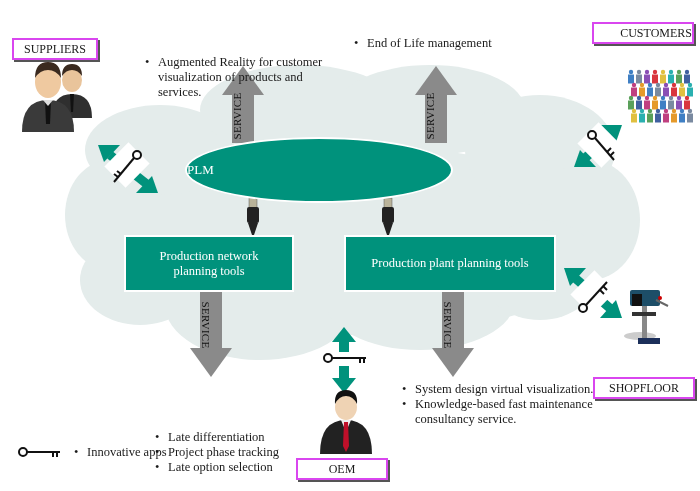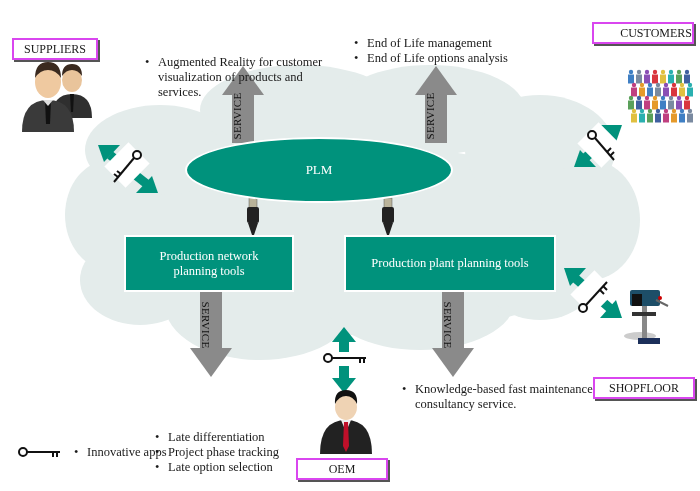--- a/index.html
+++ b/index.html
@@ -3,21 +3,21 @@
 <meta charset="utf-8">
 <style>
   html, body { margin: 0; padding: 0; background: #ffffff; }
   body { width: 700px; height: 491px; position: relative; overflow: hidden; font-family: "Liberation Serif", "DejaVu Serif", serif; color: #1a1a1a; }
   svg.bg { position: absolute; left: 0; top: 0; }
   .label-box { position: absolute; border: 2px solid #d946ef; background: #fff; font-size: 12px; text-align: center; line-height: 18px; box-shadow: 2px 2px 0 #555; }
   .bullets { position: absolute; margin: 0; padding: 0; list-style: none; font-size: 12.5px; line-height: 15px; }
   .bullets li { position: relative; padding-left: 15px; }
   .bullets li::before { content: "\2022"; position: absolute; left: 2px; top: 0; }
   .teal-box { position: absolute; background: #00927c; color: #fff; font-size: 12.5px; text-align: center; display: flex; align-items: center; justify-content: center; border: 2px solid #fff; box-sizing: border-box; line-height: 15px; }
-  .plm { position: absolute; background: #00927c; border: 2px solid #fff; border-radius: 50%; color: #fff; font-size: 13px; display: flex; align-items: center; justify-content: center; box-sizing: border-box; }
+  .plm { position: absolute; background: #00927c; border: 2px solid #fff; border-radius: 50%; color: #fff; font-size: 13px; display: flex; align-items: center; justify-content: flex-start; box-sizing: border-box; }
   .svc-label { position: absolute; font-size: 11px; color: #111; letter-spacing: 0.3px; white-space: nowrap; }
 </style>
 </head>
 <body>
 
 <svg class="bg" width="700" height="491" viewBox="0 0 700 491">
 
   <g fill="#e4eceb">
     <ellipse cx="350" cy="240" rx="270" ry="95"></ellipse>
     <ellipse cx="160" cy="150" rx="75" ry="45"></ellipse>
@@ -235,26 +235,26 @@
 <div class="svc-label" style="left:213px; top:110px; transform: rotate(-90deg);">SERVICE</div>
 <div class="svc-label" style="left:406px; top:110px; transform: rotate(-90deg);">SERVICE</div>
 <div class="svc-label" style="left:182px; top:319px; transform: rotate(90deg);">SERVICE</div>
 <div class="svc-label" style="left:424px; top:319px; transform: rotate(90deg);">SERVICE</div>
 
 <ul class="bullets" style="left:143px; top:36px; width:205px;margin-top:19px;">
   <li>Augmented Reality for customer visualization of products and services.</li>
 </ul>
 <ul class="bullets" style="left:352px; top:36px; width:220px;">
   <li>End of Life management</li>
-  <li>End of Life options analysis</li>
 </ul>
 <ul class="bullets" style="left:153px; top:382px; width:170px;margin-top:48px;">
   <li>Late differentiation</li>
   <li>Project phase tracking</li>
   <li>Late option selection</li>
 </ul>
 <ul class="bullets" style="left:400px; top:382px; width:215px;">
+  <li>System design virtual visualization.</li>
   <li>Knowledge-based fast maintenance consultancy service.</li>
 </ul>
 
 <ul class="bullets" style="left:72px; top:445px; width:160px;">
   <li>Innovative apps</li>
 </ul>
 
 </body></html>

